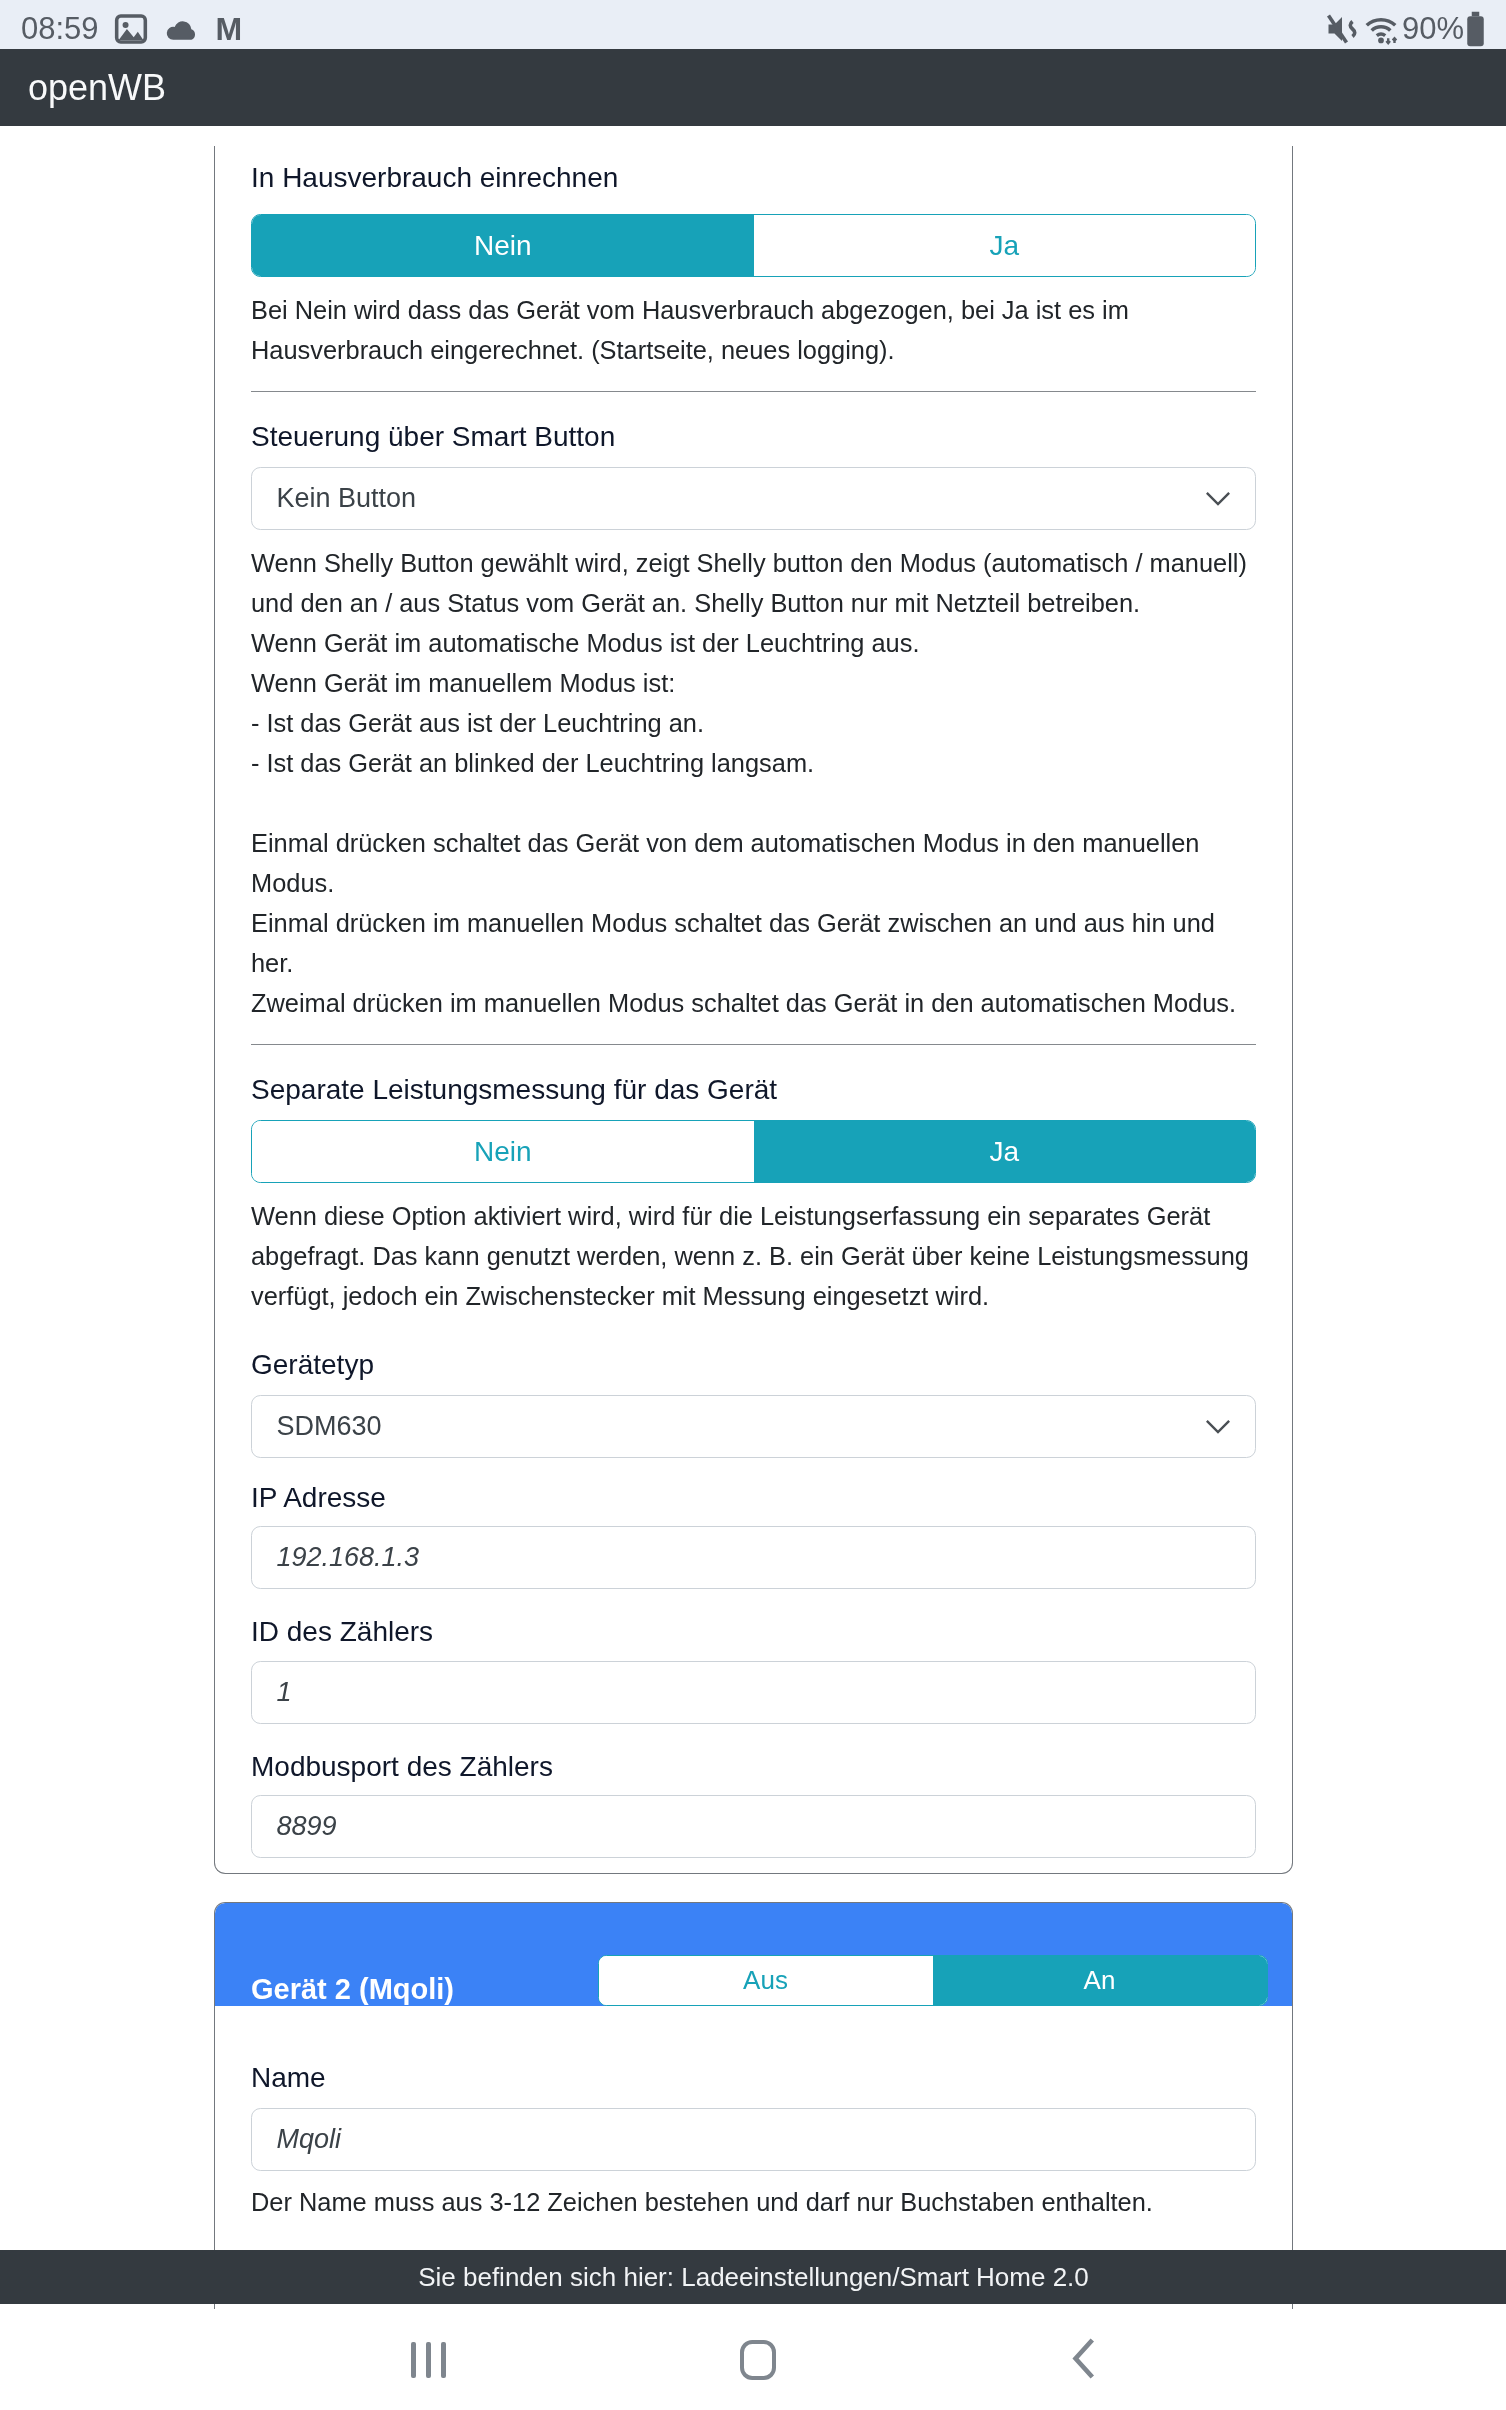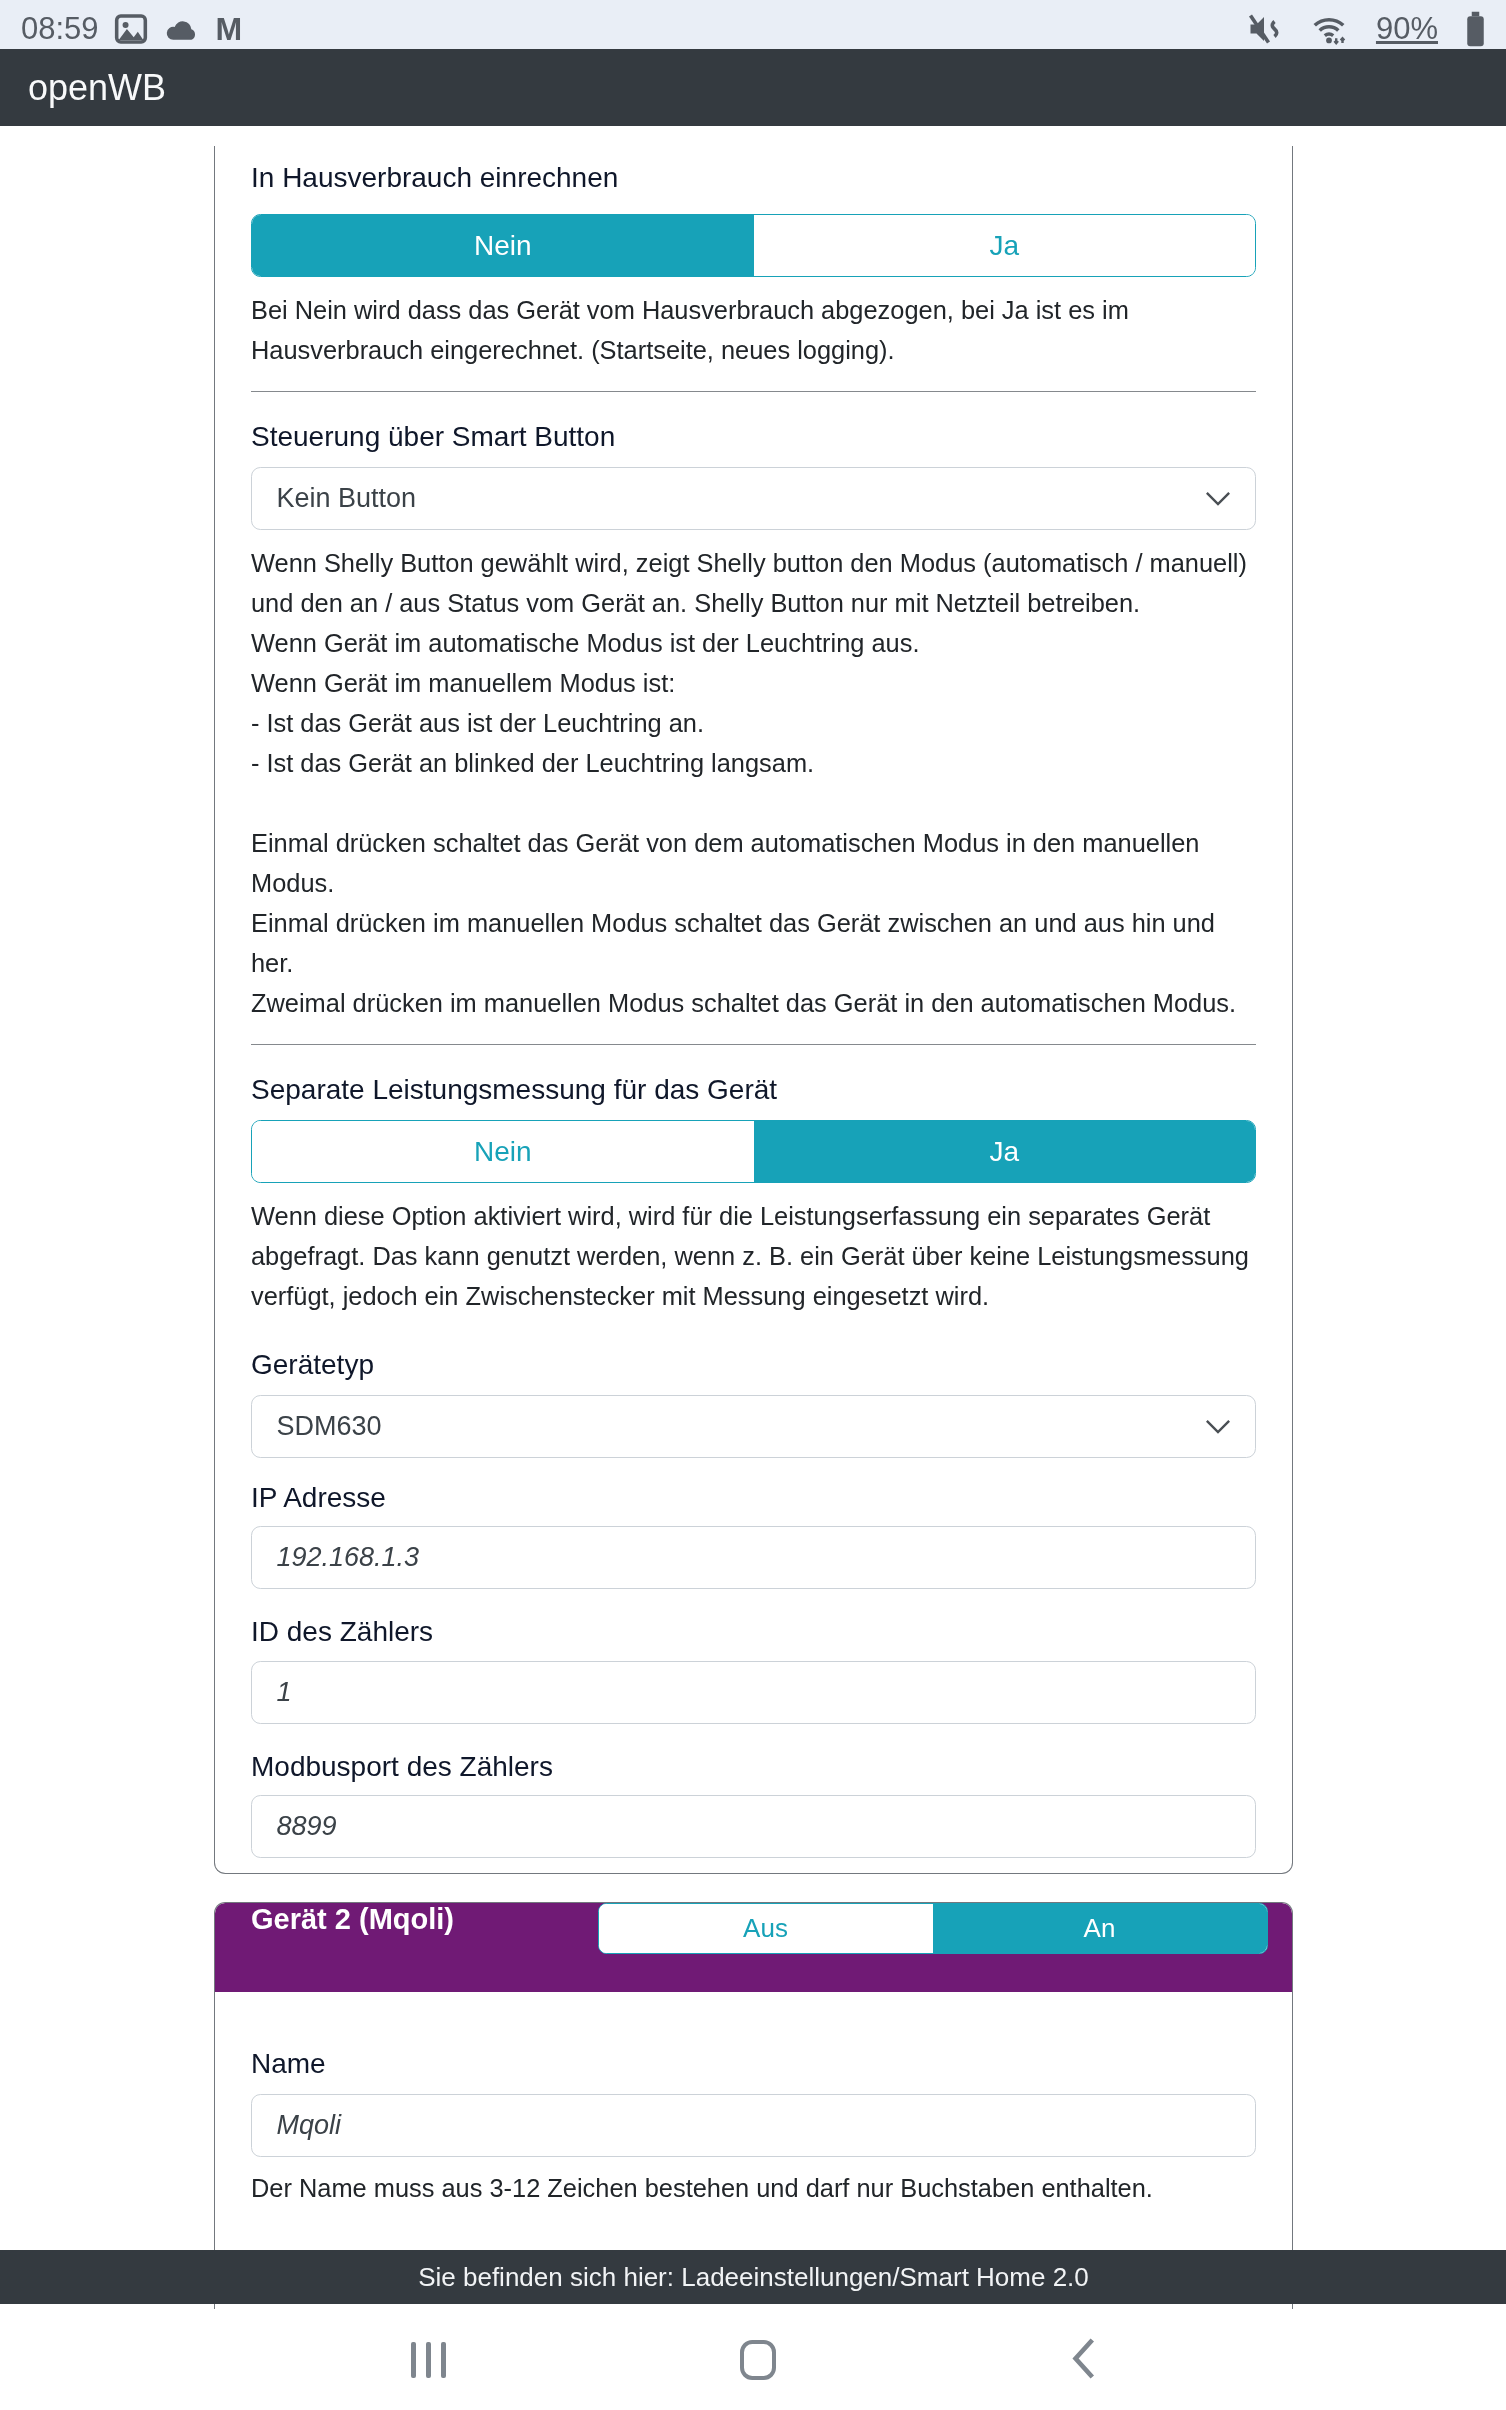--- a/index.html
+++ b/index.html
@@ -8,21 +8,21 @@
     background:#ffffff;font-family:"Liberation Sans",sans-serif;
     -webkit-font-smoothing:antialiased;
   }
   
   .statusbar{
     position:absolute;top:0;left:0;right:0;height:57px;background:#e9eef6;
     display:flex;align-items:center;padding:0 21px;box-sizing:border-box;
     color:#565c64;font-size:31px;
   }
   .sb-left{display:flex;align-items:center;gap:15px;}
-  .sb-right{margin-left:auto;display:flex;align-items:center;gap:27px;text-decoration:underline;}
+  .sb-right{margin-left:auto;display:flex;align-items:center;gap:1px;}
   .sb-ic{display:flex;align-items:center;}
   .gmail-m{font-size:32px;font-weight:700;color:#565c64;line-height:1;}
   
   .navbar{
     position:absolute;top:49px;left:0;right:0;height:77px;background:#343a40;
     display:flex;align-items:center;padding:0 28px;box-sizing:border-box;
   }
   .brand{color:#f8f9fa;font-size:36px;}
   
   .page{position:absolute;top:146px;left:0;right:0;}
@@ -32,21 +32,21 @@
   }
   .card1{
     border-top:none;border-radius:0 0 11.3px 11.3px;
     padding:15px 36px 15px;
   }
   .card2{
     margin-top:28px;border-radius:11.3px 11.3px 0 0;border-bottom:none;
     height:565px;overflow:hidden;
   }
   .card2-header{
-    background:#701a75;height:89px;display:flex;align-items:flex-start;
+    background:#3b82f6;height:103px;display:flex;align-items:flex-end;
     padding:0 24.5px 0 36px;box-sizing:border-box;border-radius:9.4px 9.4px 0 0;
   }
   .card2-title{color:#ffffff;font-size:29px;font-weight:700;}
   .card2-body{padding:0 36px;}
   
   .lbl{font-size:28px;line-height:34px;color:#0f172a;}
   .toggle{
     display:flex;height:63px;border:1.9px solid #17a2b8;border-radius:9.4px;
     overflow:hidden;box-sizing:border-box;background:#fff;
   }

